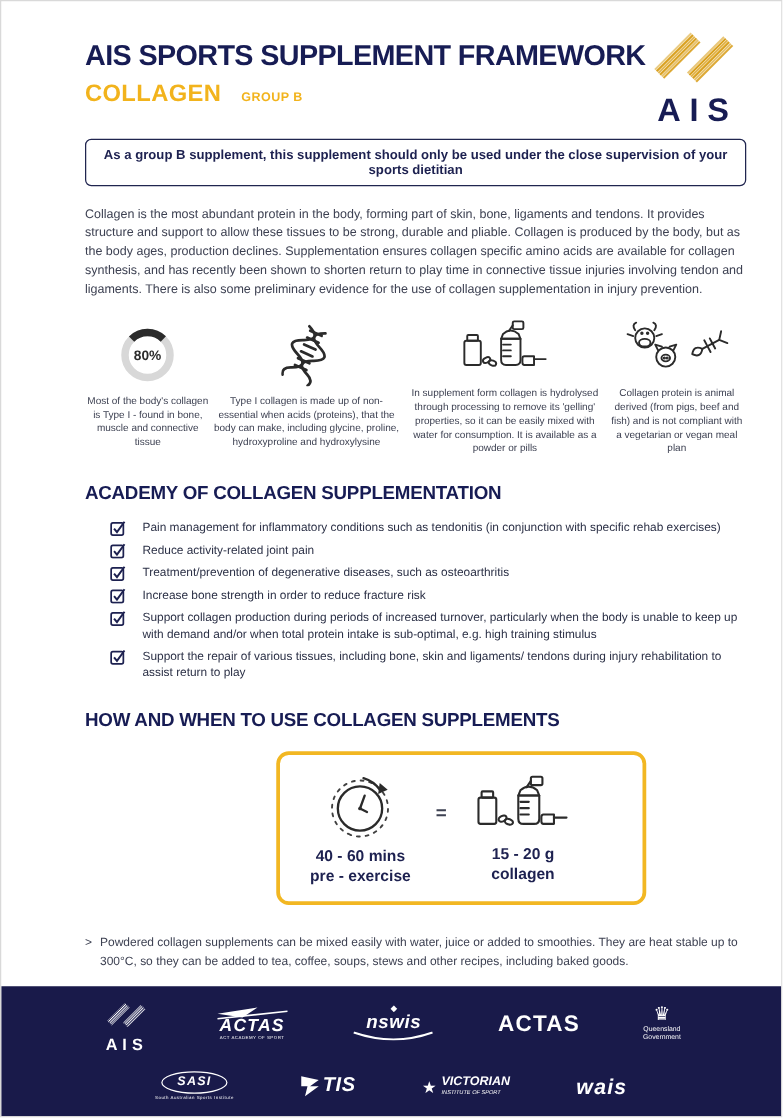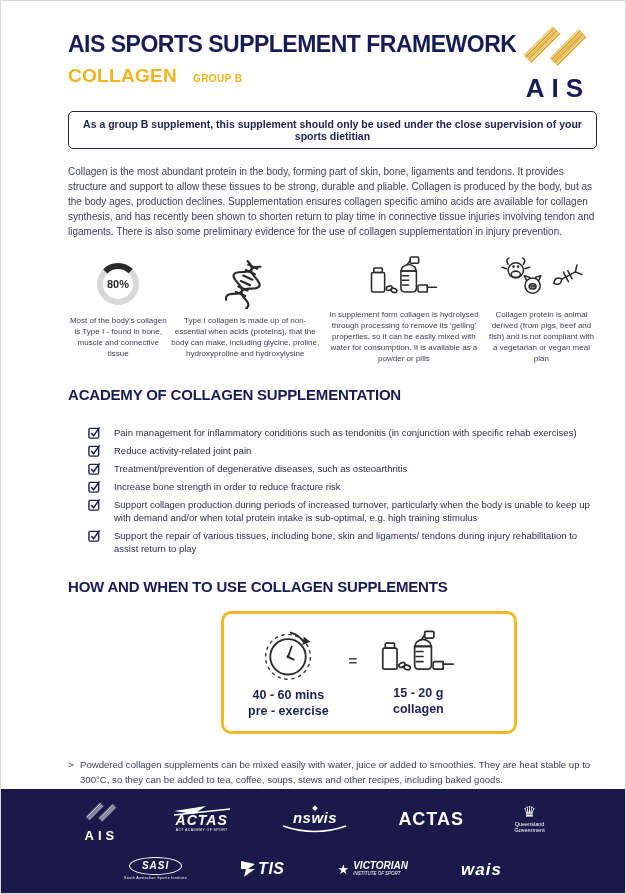--- a/index.html
+++ b/index.html
@@ -30,21 +30,21 @@
   .fact-1 { width:19%; } .fact-2 { width:29%; } .fact-3 { width:31%; } .fact-4 { width:21%; }
   .fact .icon-box { height:52px; display:flex; align-items:center; justify-content:center; }
   .fact p { margin-top:5px; font-size:8px; line-height:11px; color:#3d4152; }
 
   
   .h2 { font-size:15px; font-weight:bold; color:#171c54; letter-spacing:-0.2px; }
   .benefits-h { margin-top:22px; }
   .usage-h { margin-top:23px; }
 
   
-  .checklist { margin-top:23px; list-style:none; }
+  .checklist { margin-top:13px; list-style:none; }
   .checklist li { display:flex; gap:13px; margin:0 0 5px 20px; font-size:9.5px; line-height:13px; color:#2a2f45; max-width:560px; }
   .checklist svg { flex:0 0 auto; margin-top:0; }
 
   
   .usage-box { margin:16px 0 0 153px; width:296px; border:3px solid #f2b722; border-radius:10px; padding:12px 20px 12px 24px; display:flex; align-items:center; }
   .usage-col { display:flex; flex-direction:column; align-items:center; }
   .usage-label { font-size:12.5px; line-height:16px; font-weight:bold; color:#1d2150; text-align:center; margin-top:5px; }
   .usage-eq { font-size:15px; font-weight:bold; color:#3d4152; margin:0 20px 24px 20px; }
   .usage-col-right { margin-left:2px; }
 

